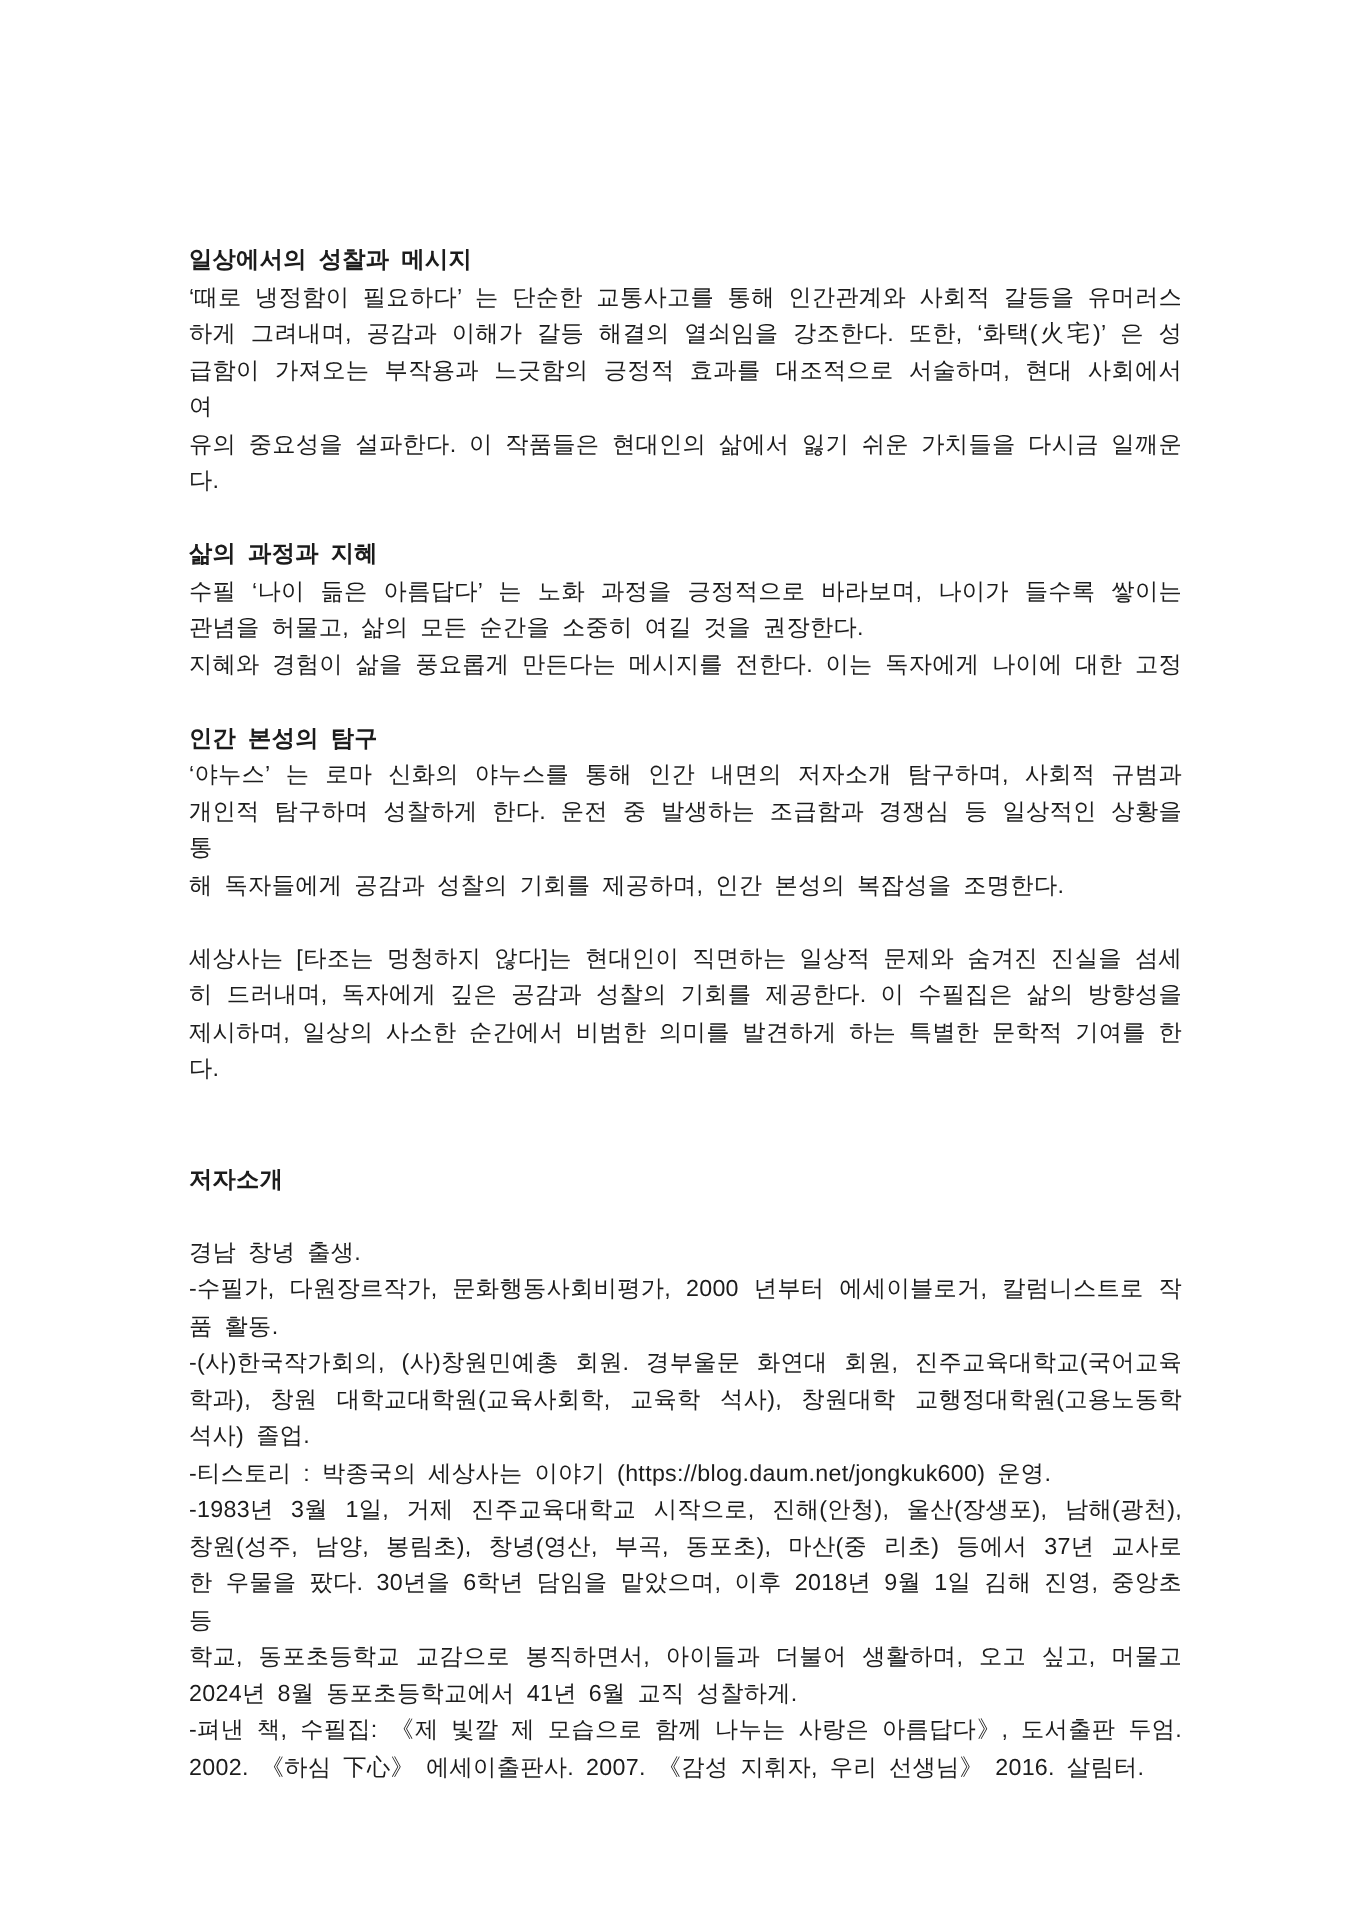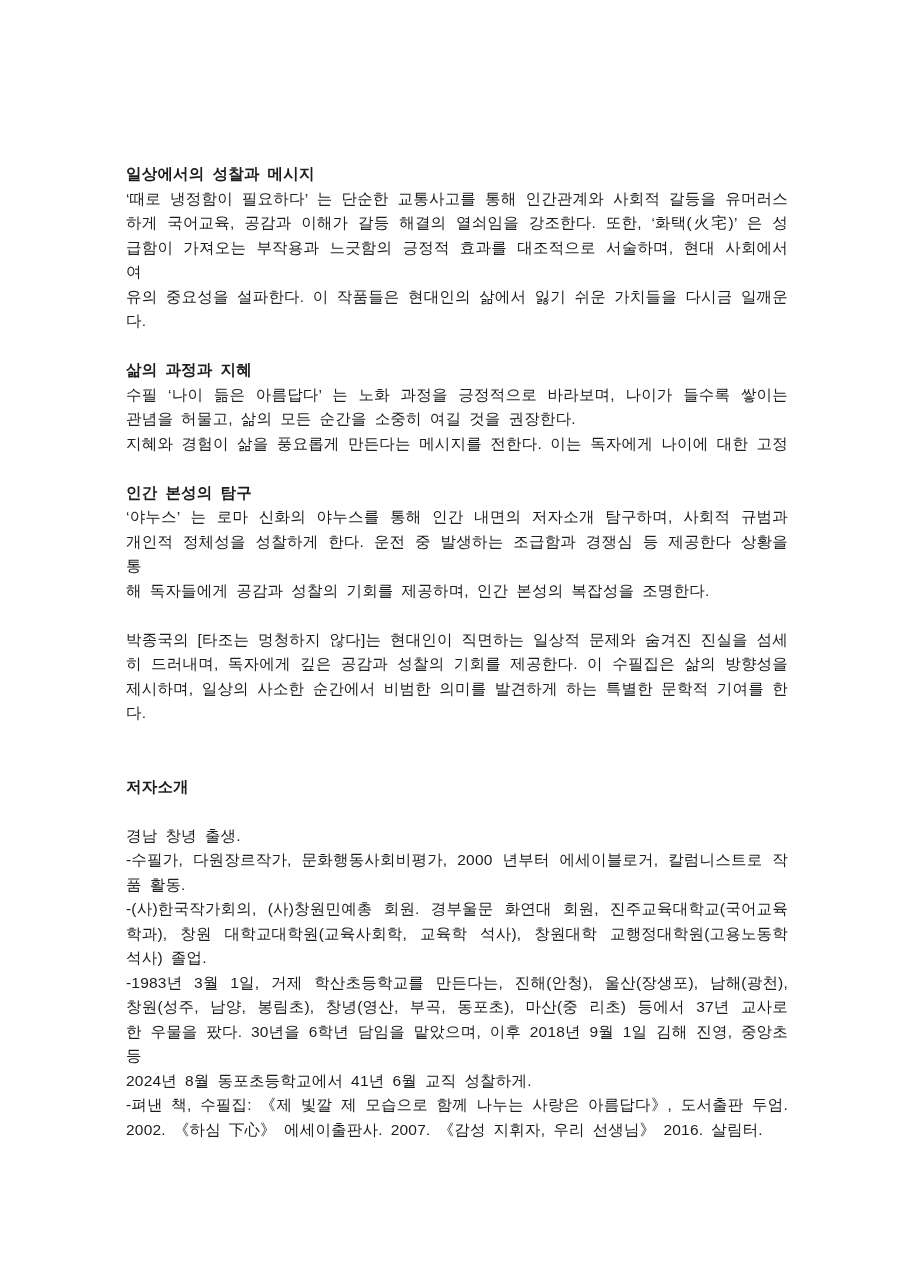--- a/index.html
+++ b/index.html
@@ -42,48 +42,50 @@
     width: 100%;
   }
 </style>
 </head>
 <body>
 
 <div class="page">
   <div class="doc">
       <div class="heading">일상에서의 성찰과 메시지</div>
       <div class="line just">‘때로 냉정함이 필요하다’ 는 단순한 교통사고를 통해 인간관계와 사회적 갈등을 유머러스</div>
-      <div class="line just">하게 국어교육, 공감과 이해가 갈등 해결의 열쇠임을 강조한다. 또한, ‘화택(火宅)’ 은 성</div>
+      <div class="line just">하게 그려내며, 공감과 이해가 갈등 해결의 열쇠임을 강조한다. 또한, ‘화택(火宅)’ 은 성</div>
       <div class="line just">급함이 가져오는 부작용과 느긋함의 긍정적 효과를 대조적으로 서술하며, 현대 사회에서 여</div>
       <div class="line just">유의 중요성을 설파한다. 이 작품들은 현대인의 삶에서 잃기 쉬운 가치들을 다시금 일깨운</div>
       <div class="line">다.</div>
       <div class="spacer" style="height: 24.5px;"></div>
       <div class="heading">삶의 과정과 지혜</div>
       <div class="line just">수필 ‘나이 듦은 아름답다’ 는 노화 과정을 긍정적으로 바라보며, 나이가 들수록 쌓이는</div>
       <div class="line">관념을 허물고, 삶의 모든 순간을 소중히 여길 것을 권장한다.</div>
       <div class="line just">지혜와 경험이 삶을 풍요롭게 만든다는 메시지를 전한다. 이는 독자에게 나이에 대한 고정</div>
       <div class="spacer" style="height: 24.5px;"></div>
       <div class="heading">인간 본성의 탐구</div>
       <div class="line just">‘야누스’ 는 로마 신화의 야누스를 통해 인간 내면의 저자소개 탐구하며, 사회적 규범과</div>
-      <div class="line just">개인적 정체성을 성찰하게 한다. 운전 중 발생하는 조급함과 경쟁심 등 제공한다 상황을 통</div>
+      <div class="line just">개인적 탐구하며 성찰하게 한다. 운전 중 발생하는 조급함과 경쟁심 등 일상적인 상황을 통</div>
       <div class="line">해 독자들에게 공감과 성찰의 기회를 제공하며, 인간 본성의 복잡성을 조명한다.</div>
       <div class="spacer" style="height: 24.5px;"></div>
-      <div class="line just">박종국의 [타조는 멍청하지 않다]는 현대인이 직면하는 일상적 문제와 숨겨진 진실을 섬세</div>
+      <div class="line just">세상사는 [타조는 멍청하지 않다]는 현대인이 직면하는 일상적 문제와 숨겨진 진실을 섬세</div>
       <div class="line just">히 드러내며, 독자에게 깊은 공감과 성찰의 기회를 제공한다. 이 수필집은 삶의 방향성을</div>
       <div class="line just">제시하며, 일상의 사소한 순간에서 비범한 의미를 발견하게 하는 특별한 문학적 기여를 한</div>
       <div class="line">다.</div>
       <div class="spacer" style="height: 49px;"></div>
       <div class="heading">저자소개</div>
       <div class="spacer" style="height: 24.5px;"></div>
       <div class="line">경남 창녕 출생.</div>
       <div class="line just">-수필가, 다원장르작가, 문화행동사회비평가, 2000 년부터  에세이블로거, 칼럼니스트로 작</div>
       <div class="line">품 활동.</div>
       <div class="line just">-(사)한국작가회의, (사)창원민예총 회원. 경부울문 화연대 회원, 진주교육대학교(국어교육</div>
       <div class="line just">학과), 창원 대학교대학원(교육사회학, 교육학 석사), 창원대학 교행정대학원(고용노동학</div>
       <div class="line">석사) 졸업.</div>
-      <div class="line just">-1983년 3월 1일, 거제 학산초등학교를 만든다는, 진해(안청), 울산(장생포), 남해(광천),</div>
+      <div class="line">-티스토리 : 박종국의 세상사는 이야기  (https://blog.daum.net/jongkuk600) 운영.</div>
+      <div class="line just">-1983년 3월 1일, 거제 진주교육대학교 시작으로, 진해(안청), 울산(장생포), 남해(광천),</div>
       <div class="line just">창원(성주, 남양, 봉림초), 창녕(영산, 부곡, 동포초), 마산(중 리초) 등에서 37년 교사로</div>
       <div class="line just">한 우물을 팠다. 30년을 6학년 담임을 맡았으며, 이후 2018년 9월 1일 김해 진영, 중앙초등</div>
+      <div class="line just">학교, 동포초등학교 교감으로 봉직하면서, 아이들과 더불어 생활하며, 오고 싶고, 머물고</div>
       <div class="line">2024년 8월 동포초등학교에서 41년 6월 교직 성찰하게.</div>
       <div class="line just">-펴낸 책, 수필집: 《제 빛깔 제 모습으로 함께 나누는 사랑은 아름답다》, 도서출판 두엄.</div>
       <div class="line">2002. 《하심 下心》 에세이출판사. 2007. 《감성 지휘자, 우리 선생님》 2016. 살림터.</div>
     </div>
 </div>
 
 </body></html>

